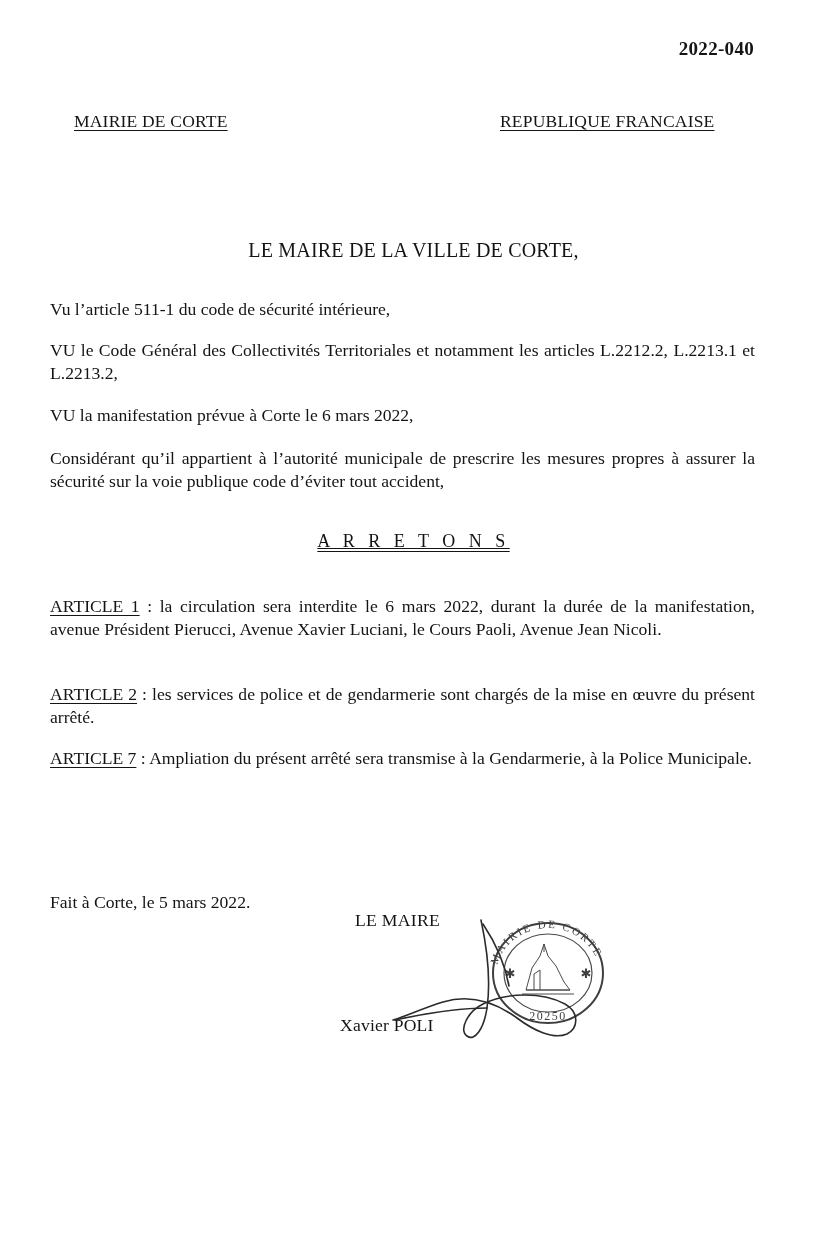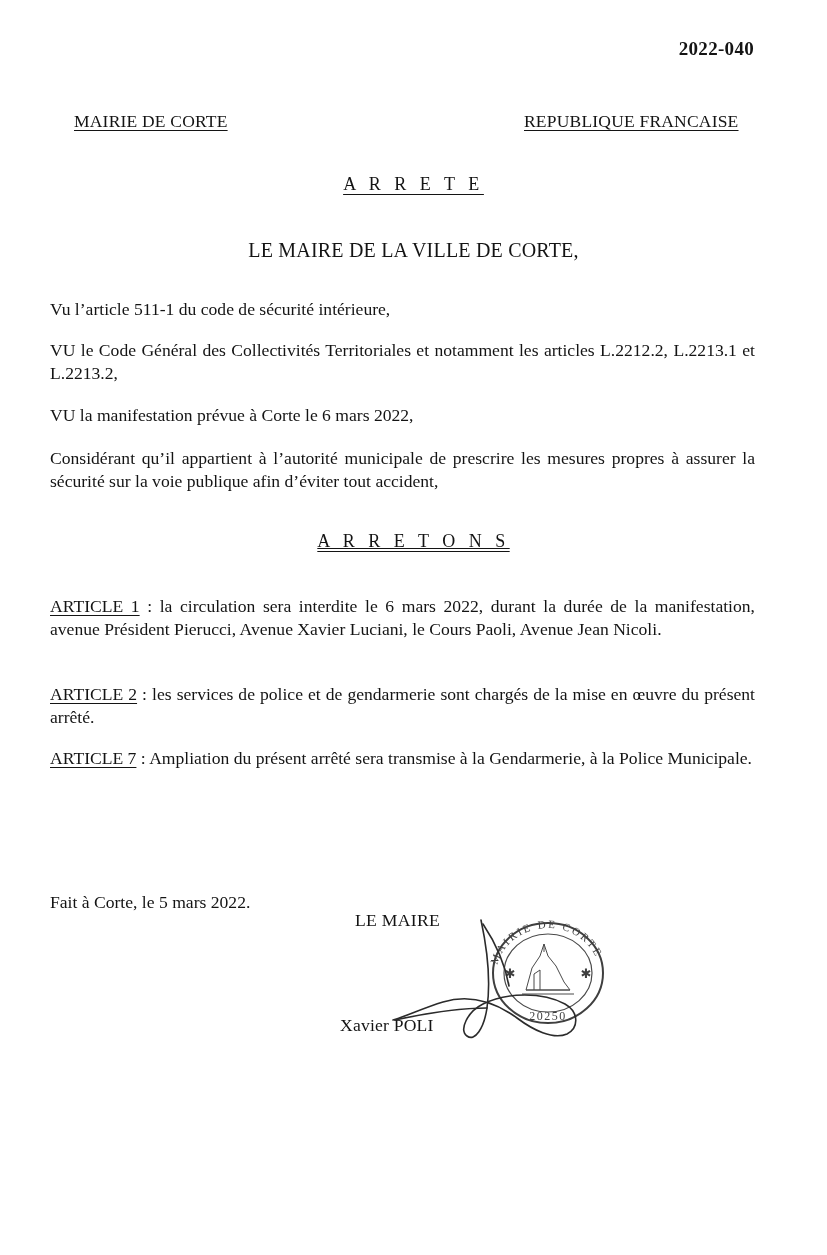--- a/index.html
+++ b/index.html
@@ -45,21 +45,20 @@
     letter-spacing: 0.2px;
   }
   .header-right {
     position: absolute;
     left: 426px;
     top: 0;
     font-size: 17.5px;
     text-decoration: underline;
     text-underline-offset: 3px;
     letter-spacing: 0.2px;
-    margin-left: 24px;
   }
   .centered {
     text-align: center;
   }
   .arrete-title {
     position: absolute;
     top: 174px;
     left: 0;
     width: 100%;
     font-size: 18px;
@@ -153,33 +152,30 @@
 
 <div class="page">
 
   <div class="ref-number">2022-040</div>
 
   <div class="header-row">
     <div class="header-left">MAIRIE DE CORTE</div>
     <div class="header-right">REPUBLIQUE FRANCAISE</div>
   </div>
 
-  <div class="arrete-title centered">
-    <span>A R R E T E</span>
-  </div>
 
   <div class="subtitle centered">LE MAIRE DE LA VILLE DE CORTE,</div>
 
   <div class="body-block p1">Vu l’article 511-1 du code de sécurité intérieure,</div>
 
   <div class="body-block p2">VU le Code Général des Collectivités Territoriales et notamment les articles L.2212.2, L.2213.1 et L.2213.2,</div>
 
   <div class="body-block p3">VU la manifestation prévue à Corte le 6 mars 2022,</div>
 
-  <div class="body-block p4">Considérant qu’il appartient à l’autorité municipale de prescrire les mesures propres à assurer la sécurité sur la voie publique afin d’éviter tout accident,</div>
+  <div class="body-block p4">Considérant qu’il appartient à l’autorité municipale de prescrire les mesures propres à assurer la sécurité sur la voie publique code d’éviter tout accident,</div>
 
   <div class="arretons-title centered">
     <span>A R R E T O N S</span>
   </div>
 
   <div class="body-block art1">
     <span class="art-label">ARTICLE 1</span><span> : la circulation sera interdite le 6 mars 2022, durant la durée de la manifestation, avenue Président Pierucci, Avenue Xavier Luciani, le Cours Paoli, Avenue Jean Nicoli.</span>
   </div>
 
   <div class="body-block art2">

